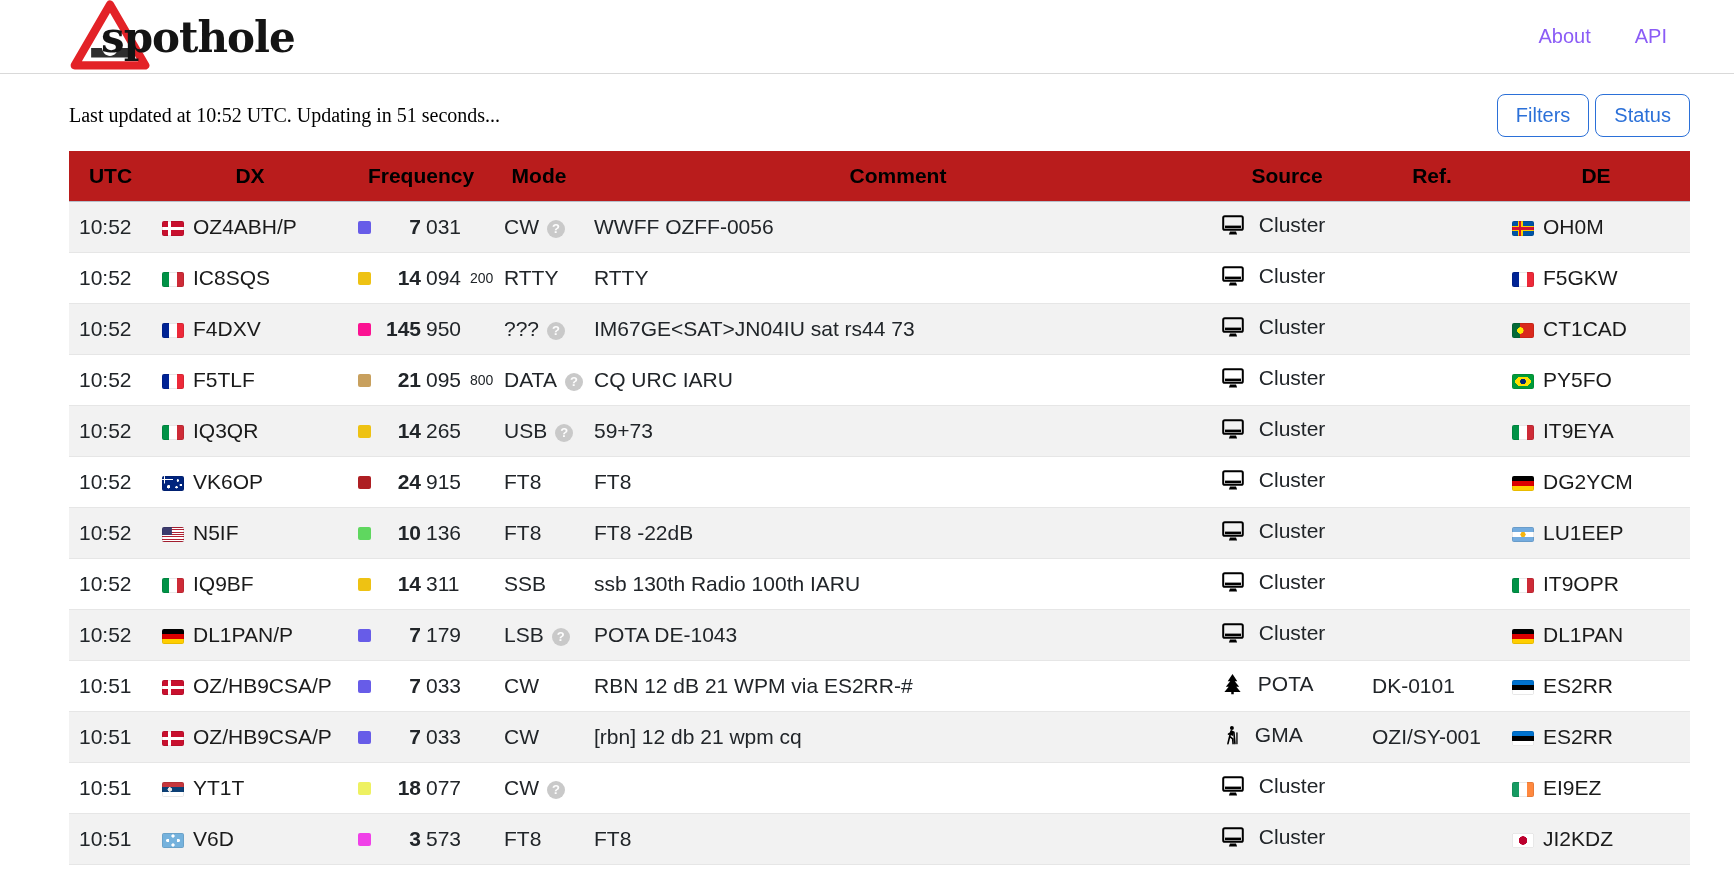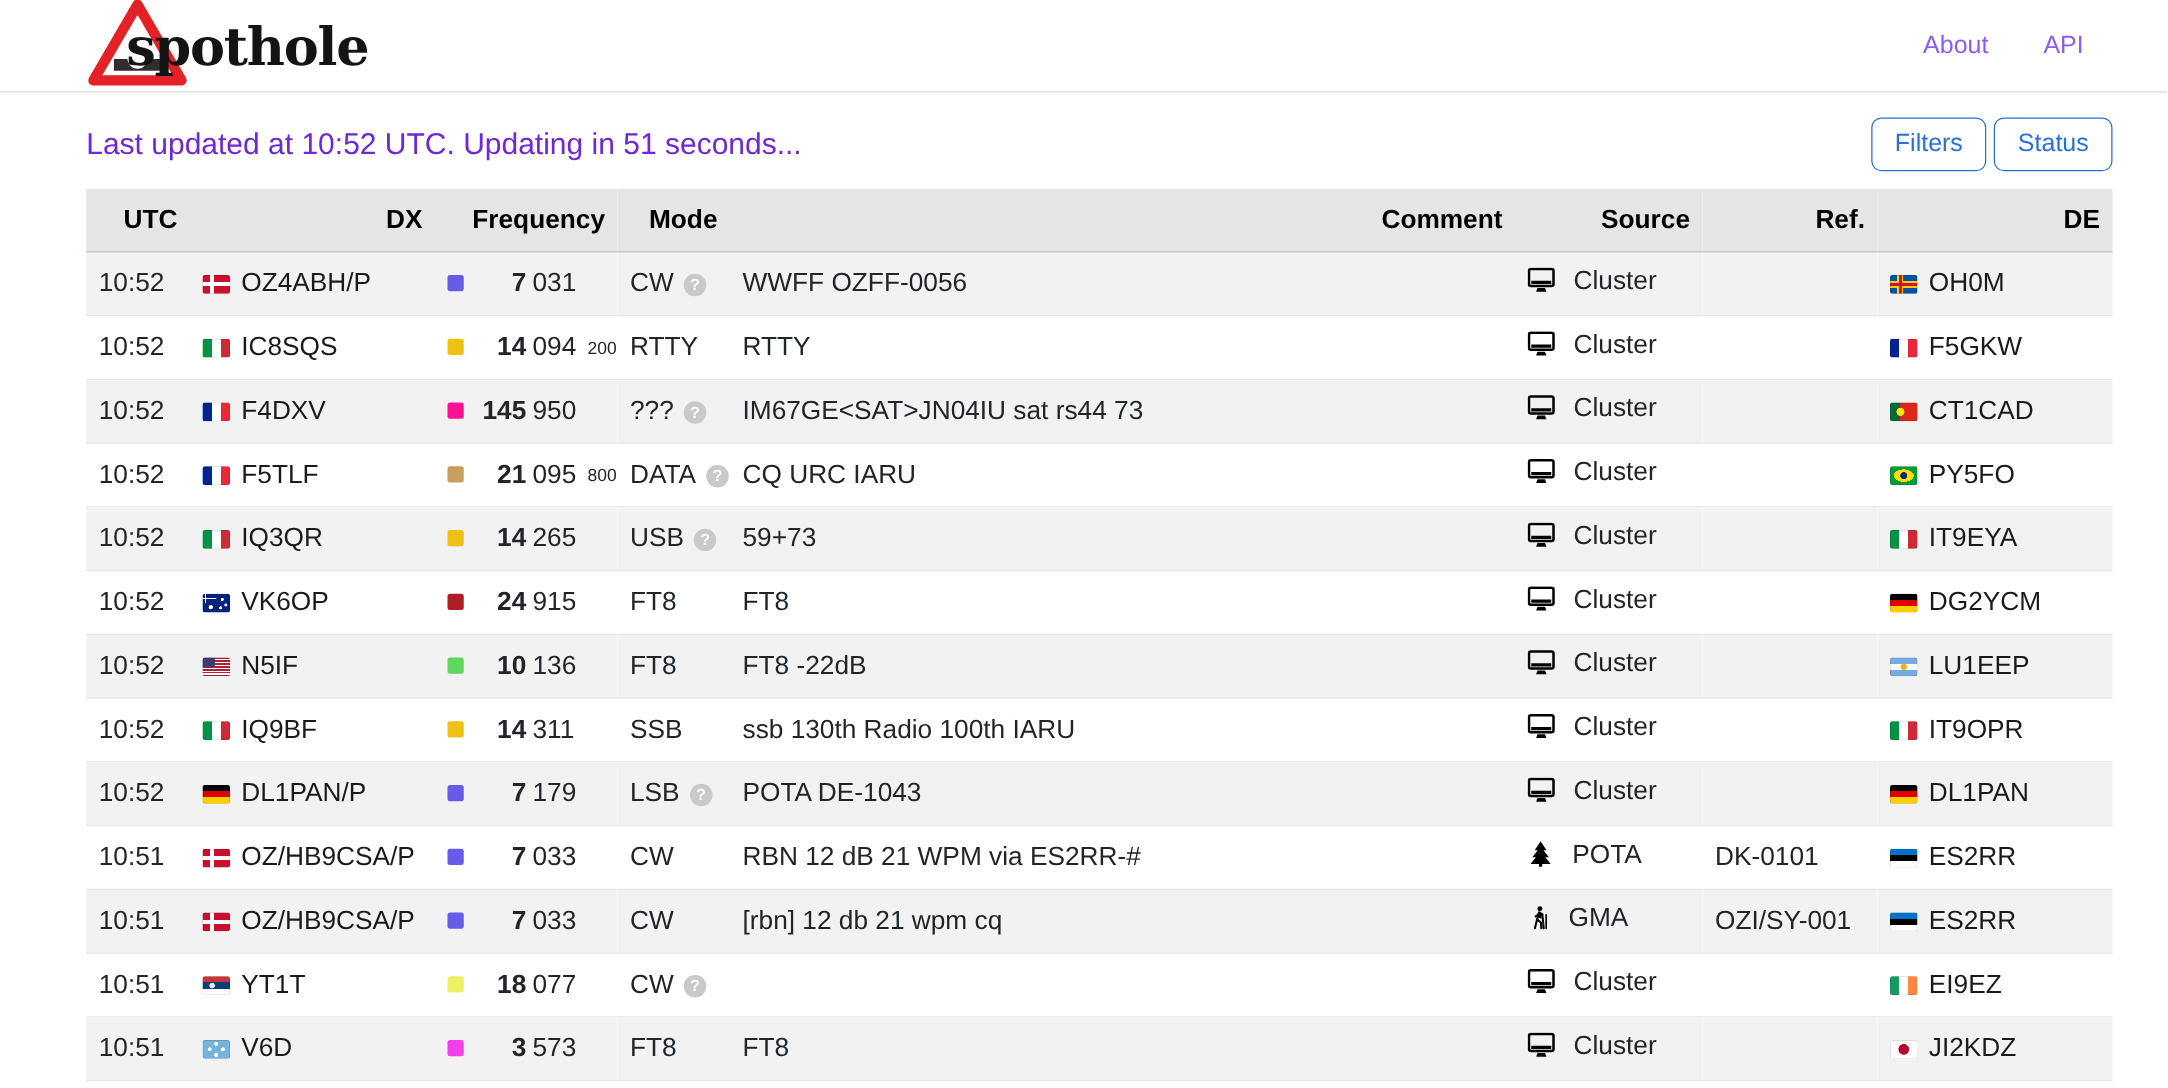--- a/index.html
+++ b/index.html
@@ -22,37 +22,37 @@
     margin-left:-50px; padding-top:2px;
   }
   .nav-links { display:flex; gap:44px; }
   .nav-links a { color:#8b5cf6; text-decoration:none; font-size:20px; }
 
   
   .toolbar {
     margin:0 44px 14px 69px; padding-top:20px;
     display:flex; align-items:center; justify-content:space-between;
   }
-  .updated { font-size:24px; color:#6d28d9; }
+  .updated { font-size:20px; color:#000000;font-family:Liberation Serif, serif; }
   .btn-group { display:flex; gap:6px; }
   .btn {
     font-family:inherit; font-size:20px; color:#2b70d8; background:#fff;
     border:1px solid #2b70d8; border-radius:8px; padding:9px 18px; cursor:pointer;
   }
 
   
   table.spots {
     margin-left:69px; width:1621px; border-collapse:collapse;
     table-layout:fixed; font-size:21px;
   }
   col.c-utc{width:83px} col.c-dx{width:196px} col.c-freq{width:146px}
   col.c-mode{width:90px} col.c-comment{width:628px} col.c-source{width:150px}
   col.c-ref{width:140px}
   thead th {
-    background:#e5e5e5; text-align:right; font-weight:700; color:#000;
+    background:#b91c1c; text-align:center; font-weight:700; color:#000;
     padding:13px 10px; border-bottom:1px solid #b6bfca;
   }
   tbody td { padding:0 10px; height:51px; vertical-align:middle; white-space:nowrap; overflow:hidden; }
   tbody tr { border-bottom:1px solid #e6e6e6; }
   tbody tr:nth-child(odd) { background:#f2f2f2; }
   .call { color:#1a1a1a; text-decoration:none; }
 
   
   .flag {
     display:inline-block; width:22px; height:15px; border-radius:2px;

